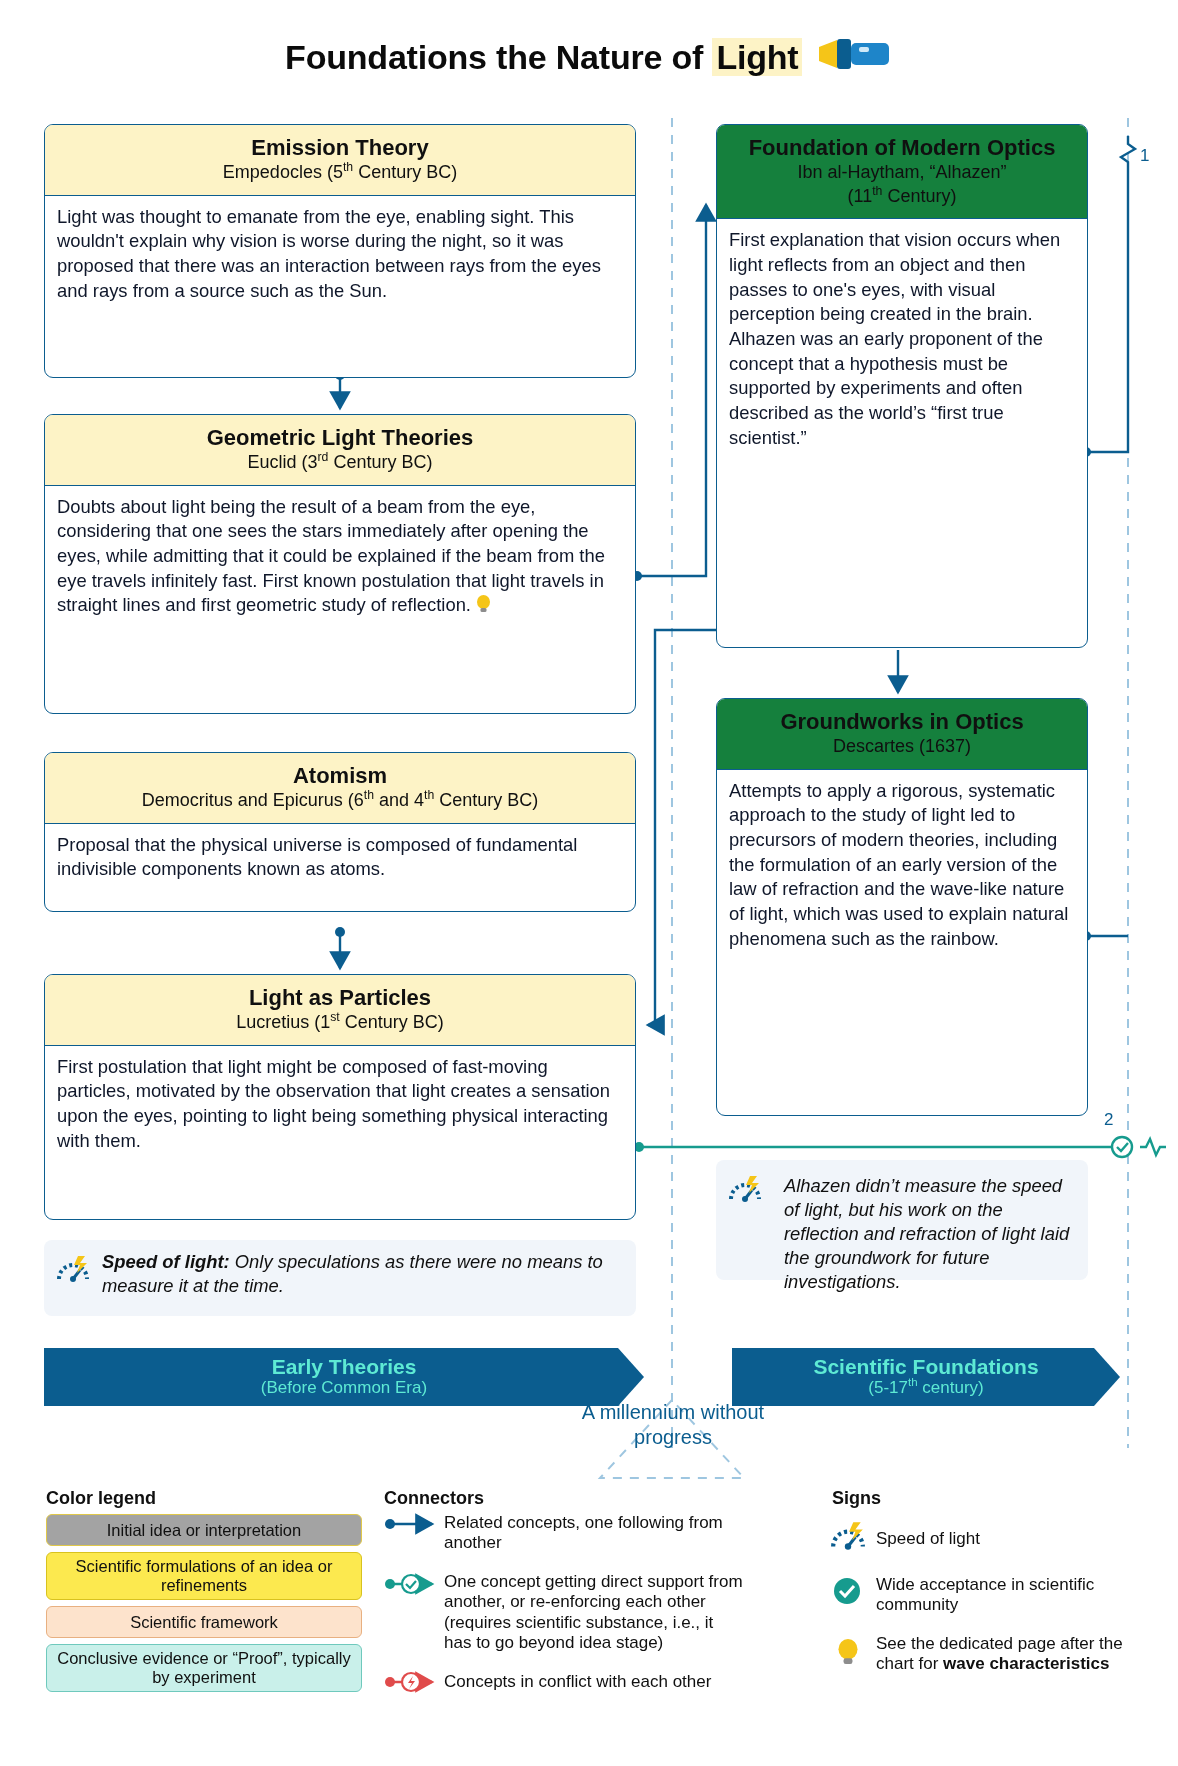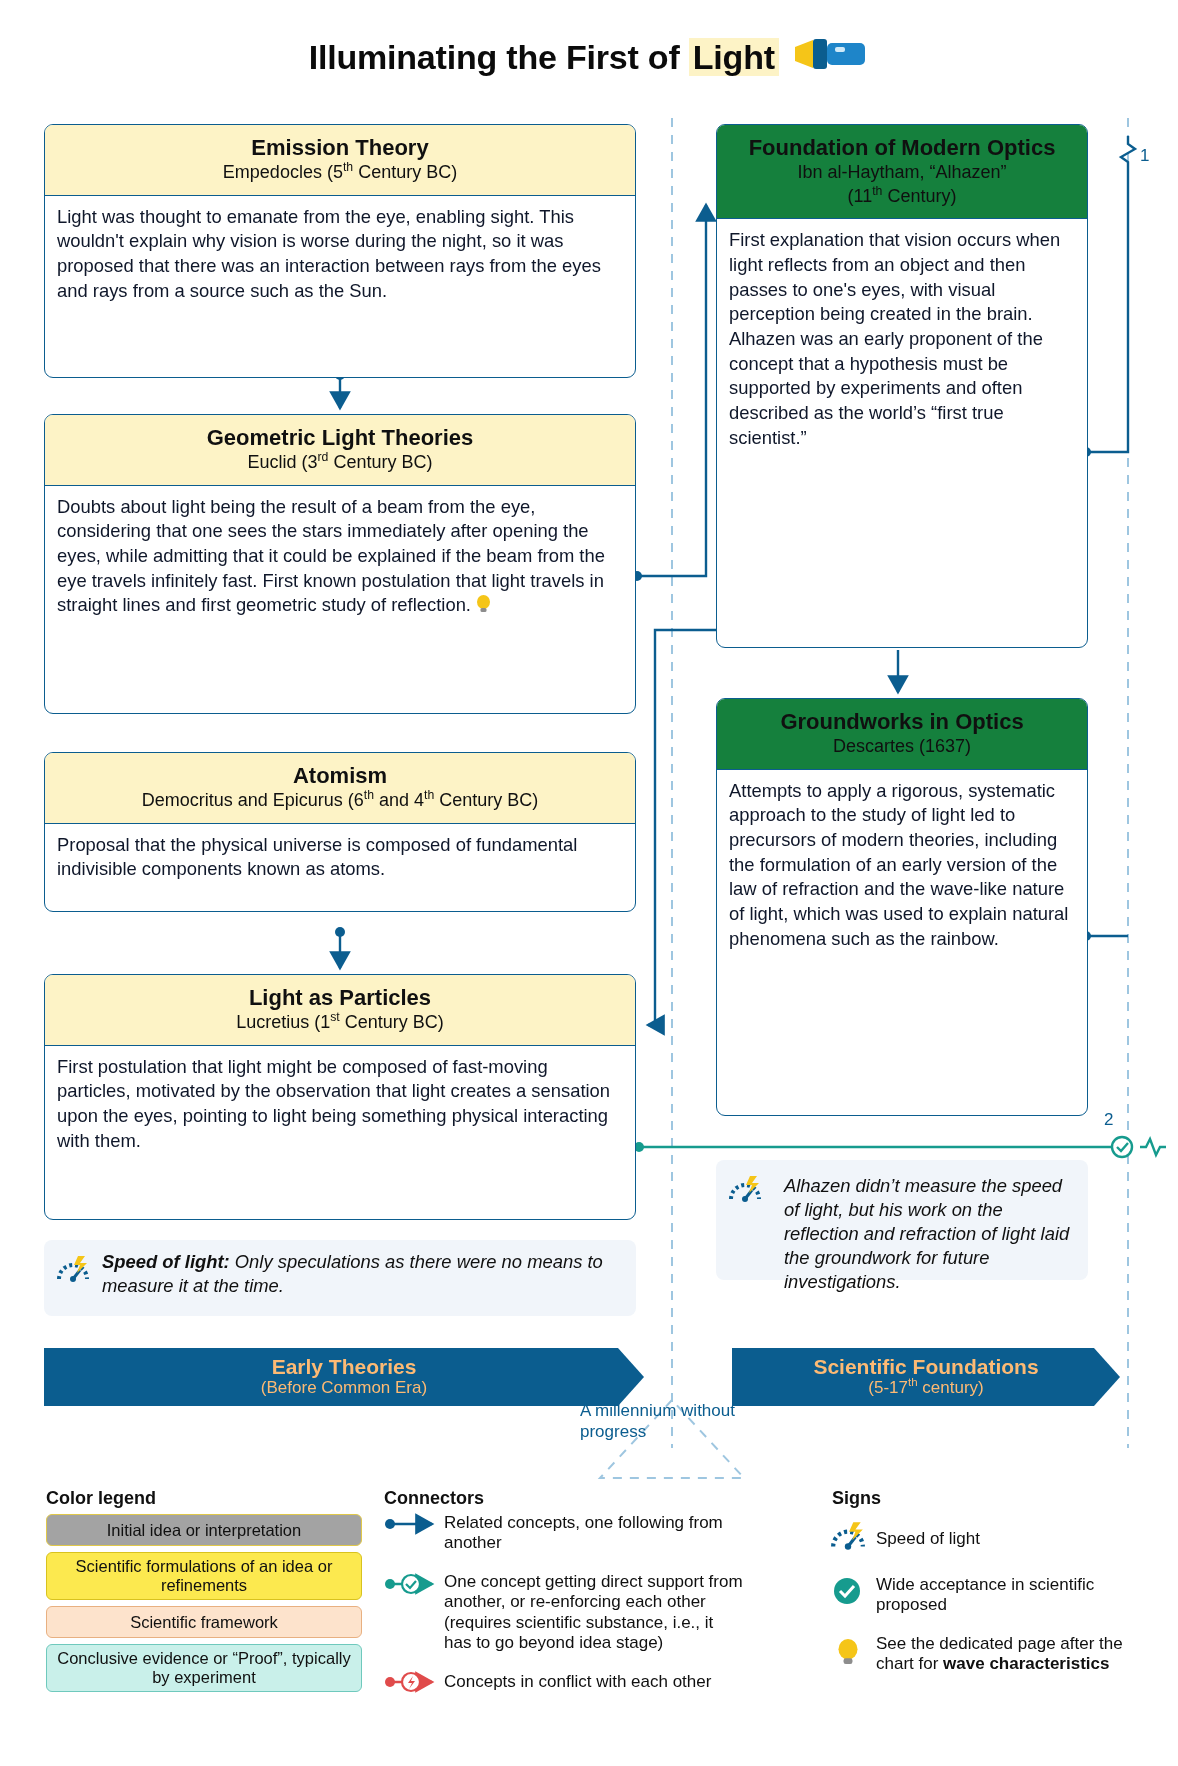--- a/index.html
+++ b/index.html
@@ -102,36 +102,36 @@
     position: absolute;
     left: 12px;
     top: 14px;
   }
 
   
   .banner {
     position: absolute;
     height: 58px;
     background: #0b5d8f;
-    color: #fdba74;
+    color: #5eead4;
     display: flex;
     flex-direction: column;
     align-items: center;
     justify-content: center;
     box-sizing: border-box;
   }
   .banner .b1 { font-size: 21px; font-weight: bold; line-height: 1.05; }
   .banner .b2 { font-size: 17px; line-height: 1.2; }
   .banner.left  { clip-path: polygon(0 0, calc(100% - 26px) 0, 100% 50%, calc(100% - 26px) 100%, 0 100%); }
   .banner.right { clip-path: polygon(0 0, calc(100% - 26px) 0, 100% 50%, calc(100% - 26px) 100%, 0 100%); margin-left: 32px; }
 
   .gap-label {
     position: absolute;
-    text-align: left;
-    font-size: 17px;
+    text-align: center;
+    font-size: 20px;
     line-height: 1.25;
     color: #0b5d8f;
   }
 
   
   .legend-h {
     position: absolute;
     font-size: 18px;
     font-weight: bold;
     color: #101010;
@@ -178,21 +178,21 @@
     font-weight: normal;
   }
 </style>
 </head>
 <body>
 
 <div class="page">
 
   <div class="title-wrap">
     <span class="title">
-      <span>Illuminating the First of </span><span class="hl">Light</span>
+      <span>Foundations the Nature of </span><span class="hl">Light</span>
     </span>
     <span class="torch">
       <svg width="76" height="34" viewBox="0 0 76 34">
         <path d="M2 10 L20 3 L20 31 L2 24 Z" fill="#f5c518"></path>
         <rect x="20" y="2" width="14" height="30" rx="3" fill="#0b5d8f"></rect>
         <rect x="34" y="6" width="38" height="22" rx="5" fill="#1e85c9"></rect>
         <rect x="42" y="10" width="10" height="5" rx="2" fill="#cfe9f8"></rect>
       </svg>
     </span>
   </div>
@@ -380,21 +380,21 @@
     </svg>
   </div>
   <div class="legend-item" style="left:876px; top:1529px; width:250px;">Speed of light</div>
 
   <div style="position:absolute; left:832px; top:1576px;">
     <svg width="30" height="30" viewBox="0 0 30 30">
       <circle cx="15" cy="15" r="13" fill="#169b8e"></circle>
       <path d="M8,15 l5,5 l9,-10" fill="none" stroke="#ffffff" stroke-width="3"></path>
     </svg>
   </div>
-  <div class="legend-item" style="left:876px; top:1575px; width:240px;">Wide acceptance in scientific proposed</div>
+  <div class="legend-item" style="left:876px; top:1575px; width:240px;">Wide acceptance in scientific community</div>
 
   <div style="position:absolute; left:836px; top:1638px;">
     <svg width="24" height="28" viewBox="0 0 17 20">
         <ellipse cx="8.5" cy="8" rx="6.8" ry="7.3" fill="#f5c518"></ellipse>
         <rect x="5.3" y="14.5" width="6.4" height="4" rx="1.6" fill="#8d8d8d"></rect>
       </svg>
   </div>
   <div class="legend-item" style="left:876px; top:1634px; width:250px;"><span>See the dedicated page after the chart for </span><b>wave characteristics</b></div>
 
 </div>

